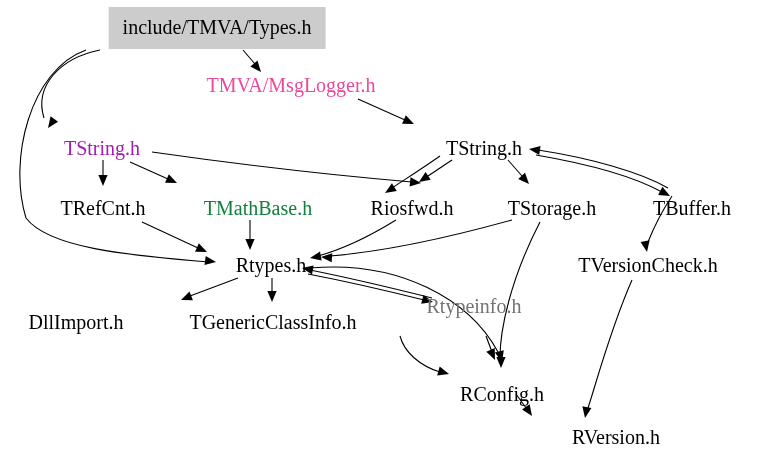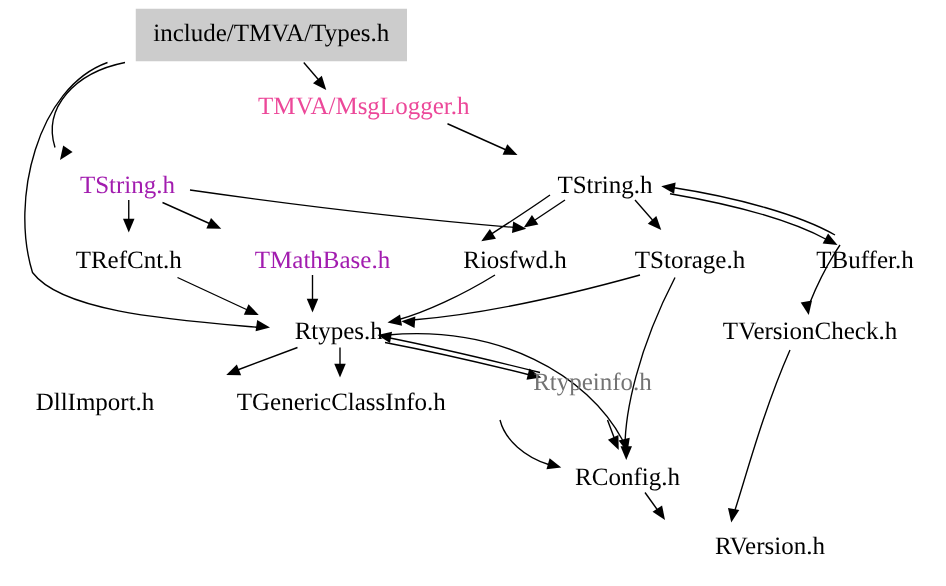--- a/index.html
+++ b/index.html
@@ -157,26 +157,26 @@
         <polygon points="0,0 -11,-4.6 -11,4.6" fill="#000000" transform="translate(585,418) rotate(100)"></polygon>
       </g>
     </svg>
 
   <div id="node-layer">
       <div class="node root" style="left: 217px; top: 28px; background: rgb(204, 204, 204); color: rgb(0, 0, 0);"><span class="node-label">include/TMVA/Types.h</span></div>
       <div class="node" style="left: 291px; top: 85px; color: #ec4899;"><span class="node-label">TMVA/MsgLogger.h</span></div>
       <div class="node" style="left: 102px; top: 148px; color: #a21caf;"><span class="node-label">TString.h</span></div>
       <div class="node" style="left: 484px; top: 148px; color: rgb(0, 0, 0);"><span class="node-label">TString.h</span></div>
       <div class="node" style="left: 103px; top: 208px; color: rgb(0, 0, 0);"><span class="node-label">TRefCnt.h</span></div>
-      <div class="node" style="left: 258px; top: 208px; color: #a21caf;"><span class="node-label">TMathBase.h</span></div>
+      <div class="node" style="left: 258px; top: 208px; color: #15803d;"><span class="node-label">TMathBase.h</span></div>
       <div class="node" style="left: 412px; top: 208px; color: rgb(0, 0, 0);"><span class="node-label">Riosfwd.h</span></div>
       <div class="node" style="left: 552px; top: 208px; color: rgb(0, 0, 0);"><span class="node-label">TStorage.h</span></div>
       <div class="node" style="left: 692px; top: 208px; color: rgb(0, 0, 0);"><span class="node-label">TBuffer.h</span></div>
       <div class="node" style="left: 271px; top: 265px; color: rgb(0, 0, 0);"><span class="node-label">Rtypes.h</span></div>
       <div class="node" style="left: 648px; top: 265px; color: rgb(0, 0, 0);"><span class="node-label">TVersionCheck.h</span></div>
       <div class="node" style="left: 76px; top: 322px; color: rgb(0, 0, 0);"><span class="node-label">DllImport.h</span></div>
       <div class="node" style="left: 273px; top: 322px; color: rgb(0, 0, 0);"><span class="node-label">TGenericClassInfo.h</span></div>
       <div class="node" style="left: 474px; top: 306px; color: #737373;"><span class="node-label">Rtypeinfo.h</span></div>
-      <div class="node" style="left: 502px; top: 382px; color: rgb(0, 0, 0);"><span class="node-label">RConfig.h</span></div>
+      <div class="node" style="left: 502px; top: 394px; color: rgb(0, 0, 0);"><span class="node-label">RConfig.h</span></div>
       <div class="node" style="left: 568px; top: 437px; color: rgb(0, 0, 0); margin-left: 48px;"><span class="node-label">RVersion.h</span></div>
     </div>
 
 </div>
 
 </body></html>

